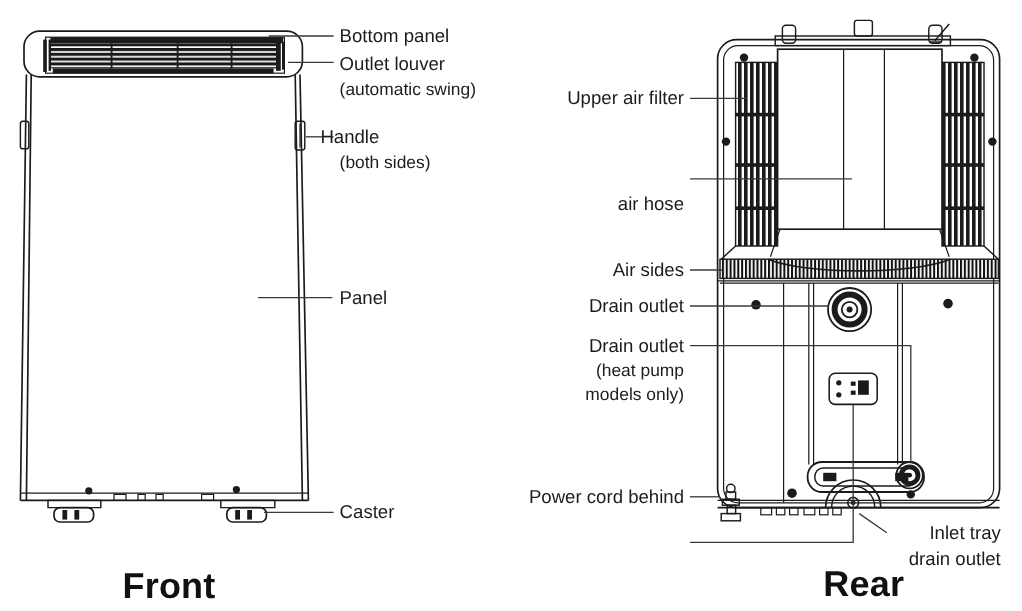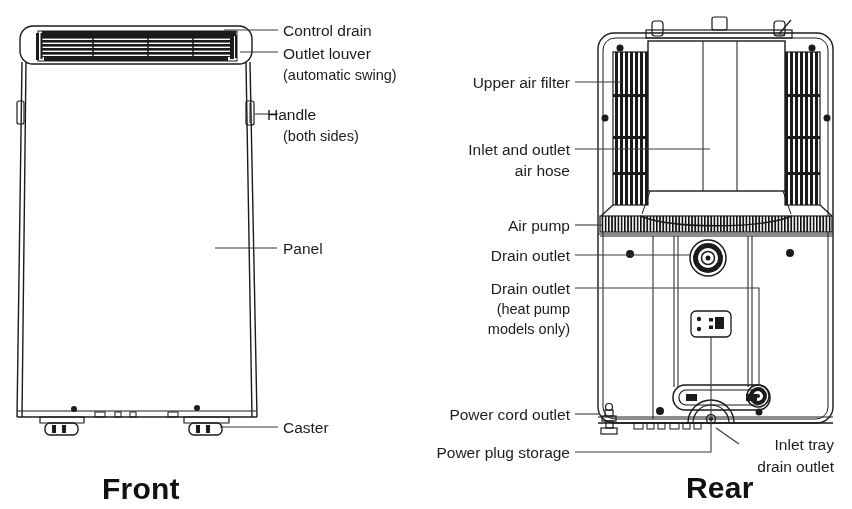--- a/index.html
+++ b/index.html
@@ -199,36 +199,34 @@
       <path d="M575,149 H710"></path>
       <path d="M575,225 H602"></path>
       <path d="M575,255 H690"></path>
       <path d="M575,288 H759 V386"></path>
       <path d="M575,414 H600"></path>
       <path d="M575,452 H711 V337"></path>
       <path d="M716,428 L739,444"></path>
     </g>
   </svg>
 
-  <div class="lbl" style="left:283px;top:22px">Control drain</div>
+  <div class="lbl" style="left:283px;top:22px">Bottom panel</div>
   <div class="lbl" style="left:283px;top:45px">Outlet louver</div>
   <div class="lbl note" style="left:283px;top:67px">(automatic swing)</div>
   <div class="lbl" style="left:267px;top:106px">Handle</div>
   <div class="lbl note" style="left:283px;top:128px">(both sides)</div>
   <div class="lbl" style="left:283px;top:240px">Panel</div>
   <div class="lbl" style="left:283px;top:419px">Caster</div>
   <div class="caption" style="left:102px;top:472px">Front</div>
 
   <div class="lbl r" style="right:282px;top:74px">Upper air filter</div>
-  <div class="lbl r" style="right:282px;top:141px">Inlet and outlet</div>
   <div class="lbl r" style="right:282px;top:162px">air hose</div>
-  <div class="lbl r" style="right:282px;top:217px">Air pump</div>
+  <div class="lbl r" style="right:282px;top:217px">Air sides</div>
   <div class="lbl r" style="right:282px;top:247px">Drain outlet</div>
   <div class="lbl r" style="right:282px;top:280px">Drain outlet</div>
   <div class="lbl r note" style="right:282px;top:301px">(heat pump</div>
   <div class="lbl r note" style="right:282px;top:321px">models only)</div>
-  <div class="lbl r" style="right:282px;top:406px">Power cord outlet</div>
-  <div class="lbl r" style="right:282px;top:444px">Power plug storage</div>
+  <div class="lbl r" style="right:282px;top:406px">Power cord behind</div>
   <div class="lbl r" style="right:18px;top:436px">Inlet tray</div>
   <div class="lbl r" style="right:18px;top:458px">drain outlet</div>
   <div class="caption" style="left:686px;top:471px">Rear</div>
 
 </div>
 
 </body></html>

